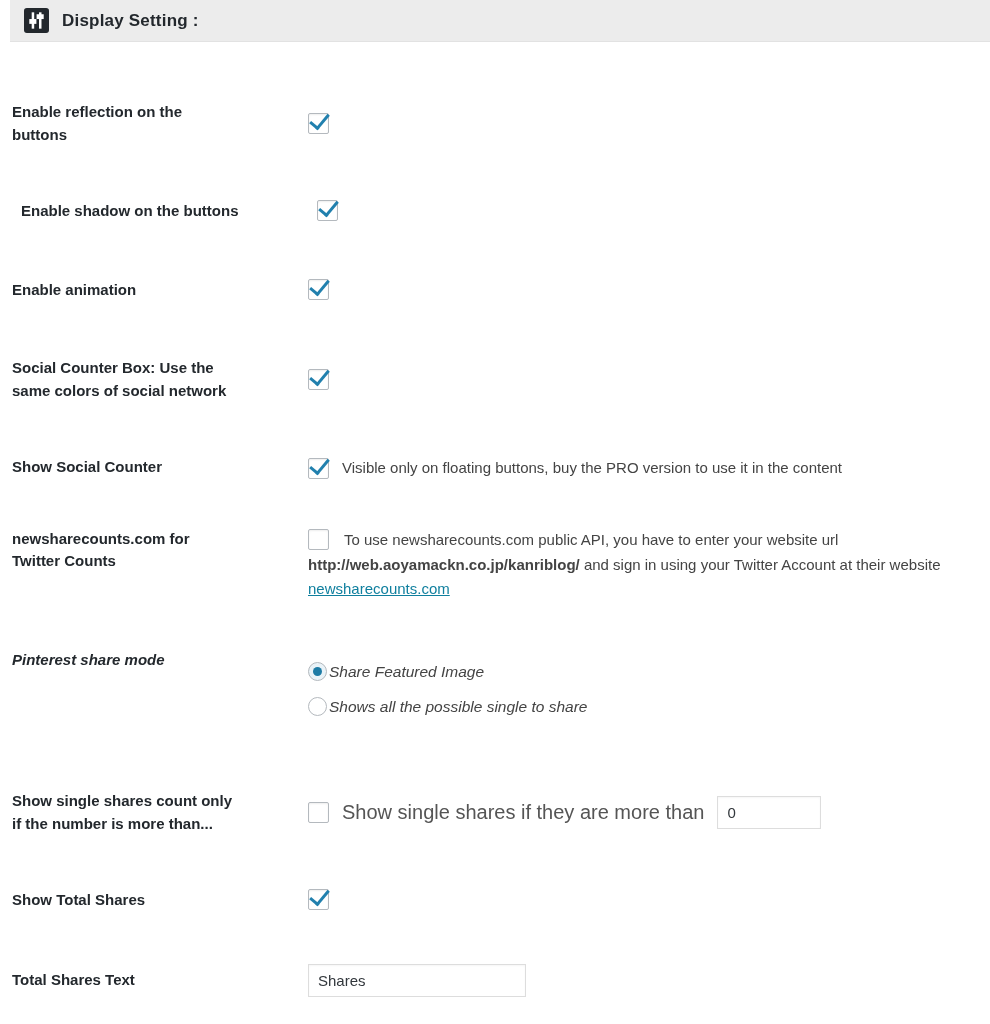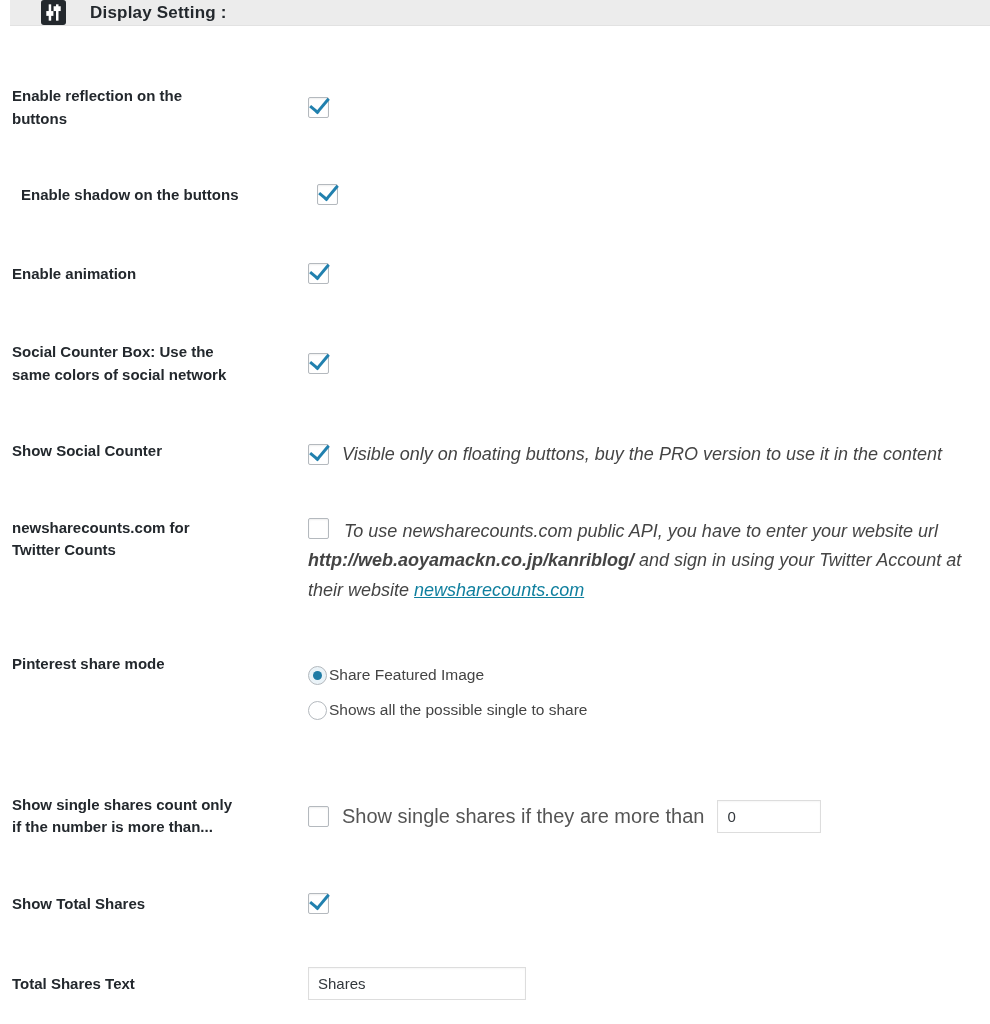--- a/index.html
+++ b/index.html
@@ -6,46 +6,46 @@
   html, body { width: 990px; height: 1024px; overflow: hidden; }
   body {
     font-family: "Liberation Sans", sans-serif;
     background: #ffffff;
     color: #23282d;
   }
   .page { padding-left: 10px; }
 
   
   .section-header {
-    height: 26px;
+    height: 42px;
     background: #ececec;
     border-bottom: 1px solid #e2e2e2;
     display: flex;
     align-items: center;
-    gap: 24px;
-    padding-left: 31px;
+    gap: 13px;
+    padding-left: 14px;
   }
   .header-title {
     font-size: 17px;
     font-weight: bold;
     color: #23282d;
     letter-spacing: 0.2px;
   }
 
   
   .rows { padding: 59px 12px 0 2px; }
   .row { display: flex; align-items: flex-start; }
   .row.center { align-items: center; }
   .row-1 { margin-bottom: 54px; }
   .row-2 { margin-bottom: 56px; margin-left: 9px; }
   .row-3 { margin-bottom: 56px; }
   .row-4 { margin-bottom: 54px; }
   .row-5 { margin-bottom: 47px; }
   .row-6 { margin-bottom: 47px; }
-  .row-7 { margin-bottom: 74px; }
+  .row-7 { margin-bottom: 74px; font-style: italic; }
   .row-8 { margin-bottom: 54px; }
   .row-9 { margin-bottom: 52px; }
   .row-10 { margin-bottom: 0; }
 
   .label {
     width: 296px;
     flex-shrink: 0;
     font-size: 15px;
     font-weight: bold;
     color: #23282d;
@@ -95,23 +95,22 @@
     position: absolute;
     left: 50%; top: 50%;
     width: 9px; height: 9px;
     margin: -4.5px 0 0 -4.5px;
     border-radius: 50%;
     background: #1e7ba5;
   }
 
   
   .note-italic {
-    font-style: italic;
     color: #444;
-    font-size: 18px;
+    font-size: 15px;
     line-height: 1.65;
   }
   .note-plain { color: #555; font-size: 20px; }
   .radio-label { color: #444; font-size: 15.5px; }
   .note-block { max-width: 662px; }
   .note-block .checkbox { float: left; margin-right: 15px; margin-top: 1px; }
   .note-url { font-weight: bold; }
   .note-link { color: #0f7f9e; text-decoration: underline; cursor: pointer; }
 
   .inline-flex { display: flex; align-items: center; gap: 13px; }

